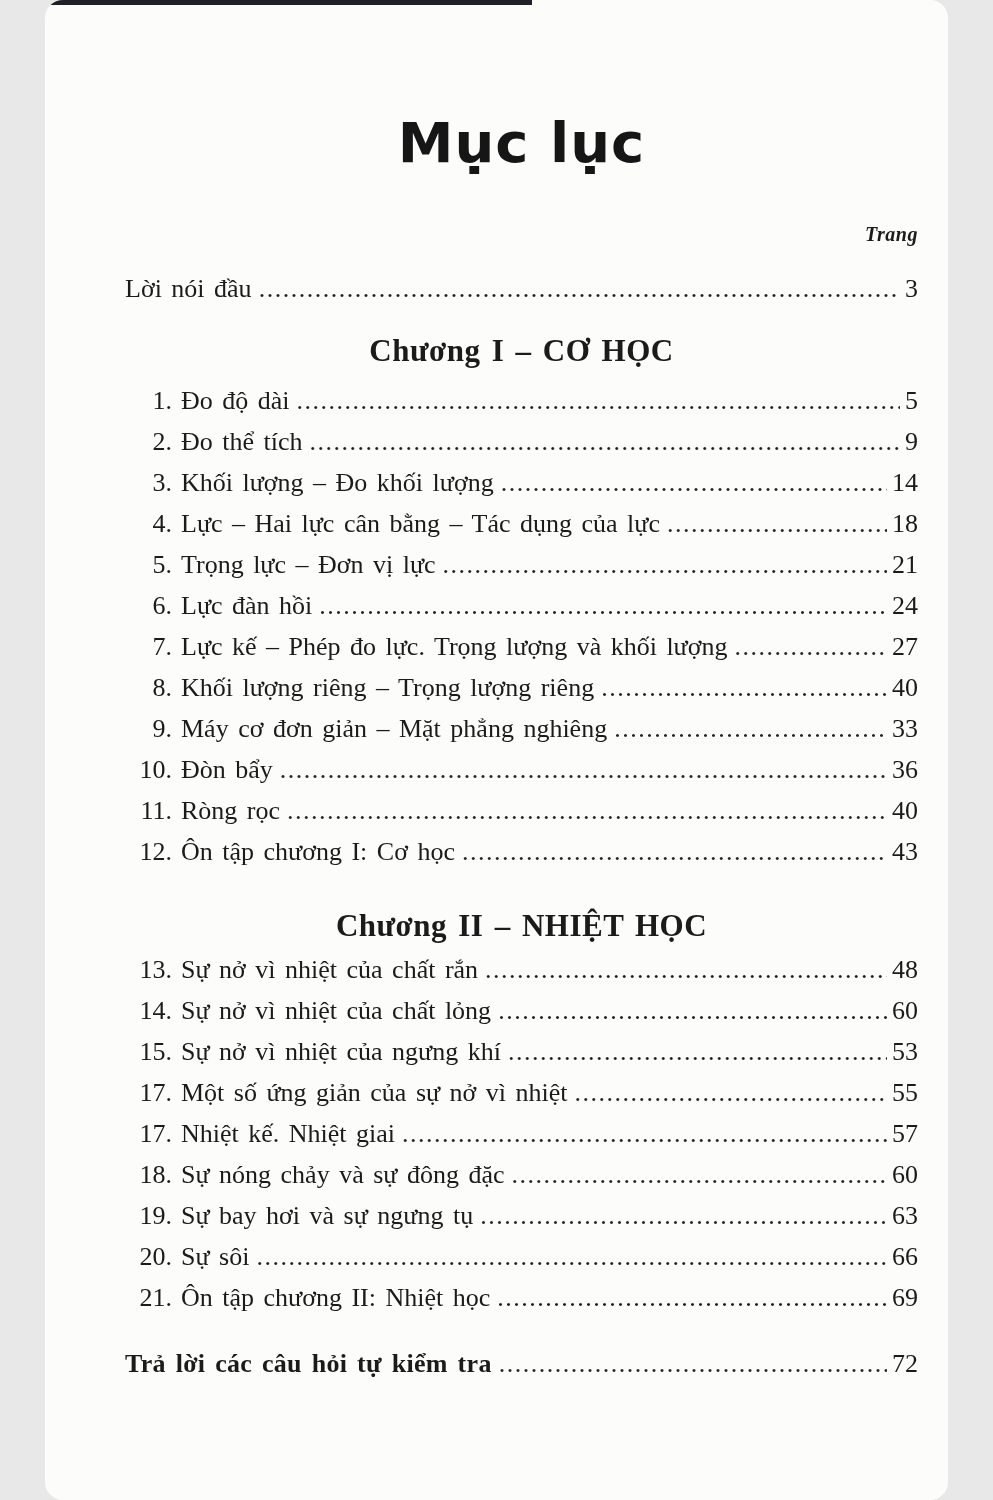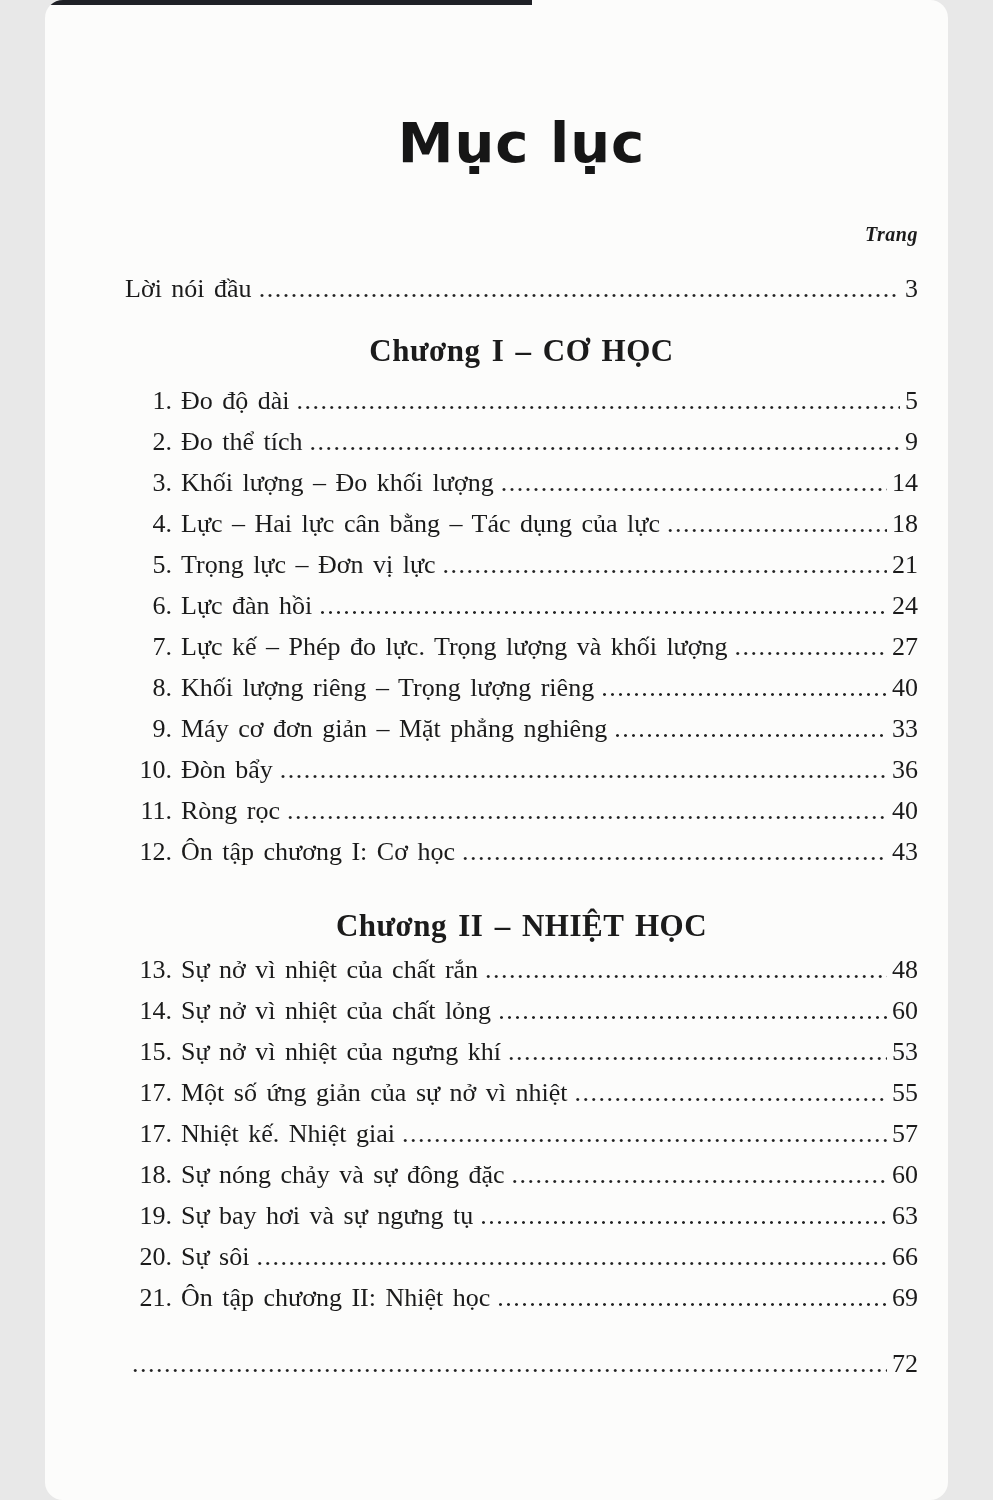--- a/index.html
+++ b/index.html
@@ -232,18 +232,19 @@
           <span class="leader"></span>
           <span class="pagenum">66</span>
         </div>
         <div class="row">
           <span class="num">21.</span>
           <span class="label">Ôn tập chương II: Nhiệt học</span>
           <span class="leader"></span>
           <span class="pagenum">69</span>
         </div>
         <div class="row footer-row">
+          <span class="label">Trả lời các câu hỏi tự kiểm tra</span>
           <span class="leader"></span>
           <span class="pagenum">72</span>
         </div>
       </div>
   </div>
 </div>
 
 </body></html>

